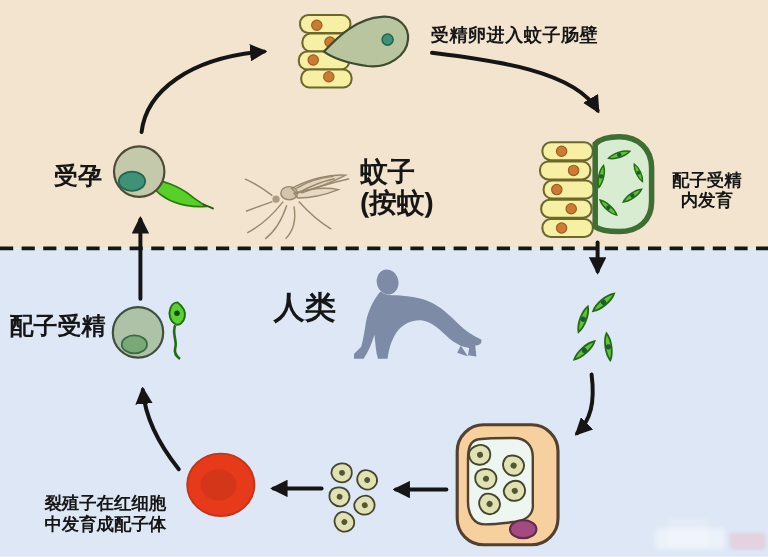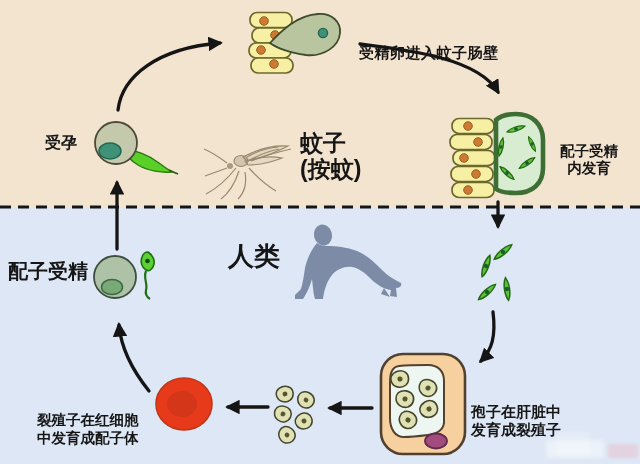--- a/index.html
+++ b/index.html
@@ -2,22 +2,22 @@
 <html><head>
 <meta charset="utf-8">
 <style>
   html,body{margin:0;padding:0;}
   .stage{position:relative;width:640px;height:464px;overflow:hidden;
          font-family:"Liberation Sans","DejaVu Sans",sans-serif;}
   .bg-top{position:absolute;left:0;top:0;width:640px;height:207px;background:#f3e4d0;}
   .bg-bottom{position:absolute;left:0;top:207px;width:640px;height:257px;background:#dde7f5;}
   .art{position:absolute;left:0;top:0;}
   .lbl{position:absolute;font-weight:bold;color:#161616;white-space:nowrap;}
-  .l-egg{left:359px;top:20px;font-size:15px;letter-spacing:0.5px;margin-top:24px;}
-  .l-conc{left:45px;top:133px;font-size:16px;}
+  .l-egg{left:359px;top:20px;font-size:15px;letter-spacing:0.5px;}
+  .l-conc{left:45px;top:133px;font-size:20px;}
   .l-mosq{left:300px;top:130px;width:108px;font-size:23px;line-height:26px;}
   .l-sporegut{left:550px;top:143px;width:78px;text-align:center;font-size:14.5px;line-height:16.5px;}
   .l-gamete{left:8px;top:258px;font-size:20px;}
   .l-human{left:228px;top:239px;font-size:26px;}
   .l-rbc{left:37px;top:412px;font-size:14.5px;line-height:17.5px;}
   .l-liver{left:471px;top:403px;font-size:15px;line-height:17.5px;}
   .wm{position:absolute;border-radius:3px;}
   .wm1{left:546px;top:440px;width:58px;height:18px;background:rgba(255,255,255,0.45);filter:blur(2px);}
   .wm2{left:608px;top:444px;width:30px;height:14px;background:rgba(238,180,192,0.40);filter:blur(1.5px);}
   .wm3{left:556px;top:432px;width:34px;height:24px;background:rgba(255,255,255,0.22);filter:blur(2px);}
@@ -182,21 +182,17 @@
 
   <div class="lbl l-gamete">配子受精</div>
 
   <div class="lbl l-human">人类</div>
 
   <div class="lbl l-rbc">
     <div>裂殖子在红细胞</div>
     <div>中发育成配子体</div>
   </div>
 
-  <div class="lbl l-liver">
-    <div>孢子在肝脏中</div>
-    <div>发育成裂殖子</div>
-  </div>
 
   <div class="wm wm3"></div>
   <div class="wm wm1"></div>
   <div class="wm wm2"></div>
 </div>
 
 </body></html>

